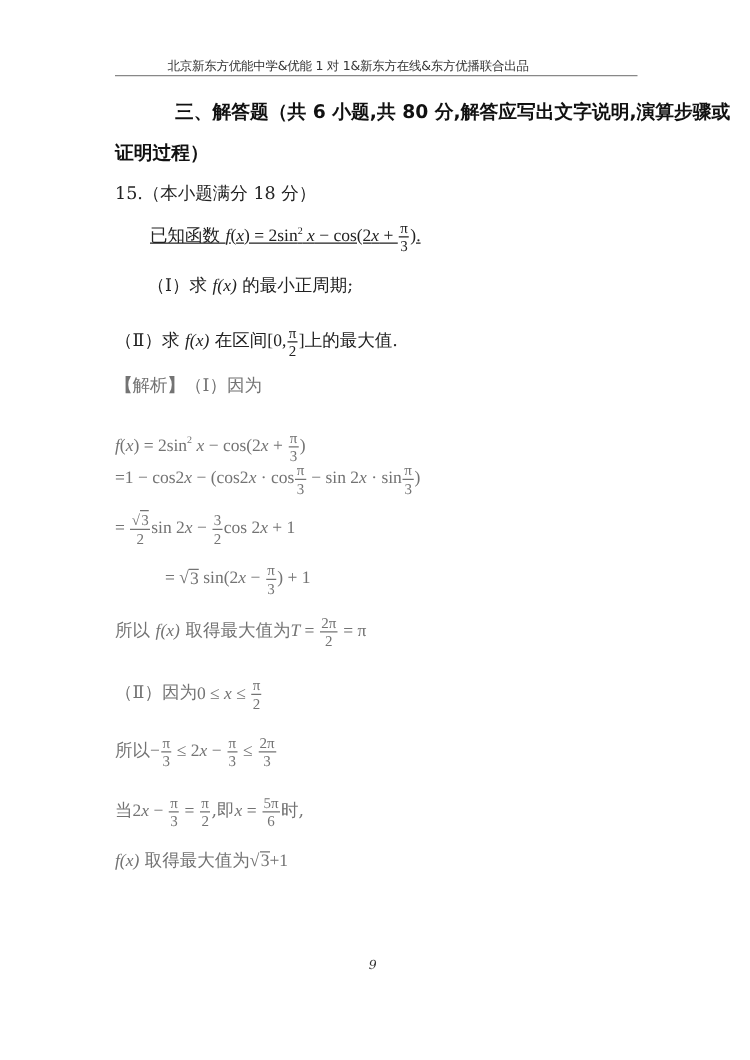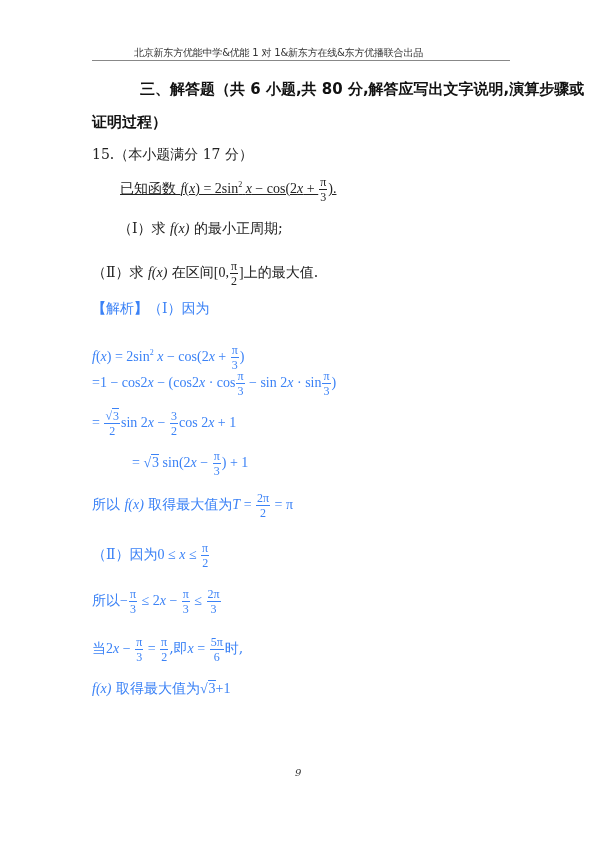--- a/index.html
+++ b/index.html
@@ -4,21 +4,21 @@
   <style>
     html, body { margin:0; padding:0; background:#fff; }
     body { width:600px; height:848px; position:relative; overflow:hidden;
            font-family:"DejaVu Serif","Liberation Serif",serif; color:#222; }
     .header { position:absolute; left:0; top:46px; width:557px; text-align:center;
               font-family:"DejaVu Sans","Liberation Sans",sans-serif; font-size:10px; color:#333; letter-spacing:-0.2px; }
     .hline { position:absolute; left:92px; top:60px; width:418px; height:1px; background:#888; }
     .abs { position:absolute; white-space:nowrap; }
     .sec { font-family:"DejaVu Sans","Liberation Sans",sans-serif; font-weight:bold; font-size:15px; color:#111; }
     .q { font-size:14px; color:#222; }
-    .red { color:#3b82f6; font-size:14px; }
+    .red { color:#737373; font-size:14px; }
     .m { font-family:"Liberation Serif","DejaVu Serif",serif; }
     .i { font-style:italic; }
     .frac { display:inline-block; vertical-align:middle; text-align:center; line-height:1; margin:0 1px; }
     .frac > span { display:block; font-size:12px; padding:0 1px; }
     .frac > span.num { border-bottom:1px solid currentColor; padding-bottom:1px; }
     .frac > span.den { padding-top:1px; }
     .sqrt { border-top:1px solid currentColor; padding-left:1px; }
     sup { font-size:8px; vertical-align:6px; }
     .page-num { position:absolute; left:295px; top:767px; font-size:10px; color:#333; font-style:italic; }
     .bracket { font-weight:bold; }
@@ -26,21 +26,21 @@
 </head>
 <body>
 
 <div class="header">北京新东方优能中学&amp;优能 1 对 1&amp;新东方在线&amp;东方优播联合出品</div>
 <div class="hline"></div>
 
 <div class="abs sec" style="left:92px; top:80px;margin-left:48px;">三、解答题（共 6 小题,共 80 分,解答应写出文字说明,演算步骤或</div>
 <div class="abs sec" style="left:92px; top:113px;">证明过程）</div>
 
 <div class="abs q" style="left:92px; top:146px;">
-  <span>15.</span><span>（本小题满分 17 分）</span>
+  <span>15.</span><span>（本小题满分 18 分）</span>
 </div>
 
 <div class="abs q" style="left:120px; top:176px;text-decoration:underline;">
   <span>已知函数</span>
   <span class="m"><span class="i">f</span>(<span class="i">x</span>) = 2sin<sup>2</sup> <span class="i">x</span> − cos(2<span class="i">x</span> + <span class="frac"><span class="num">π</span><span class="den">3</span></span>).</span>
 </div>
 
 <div class="abs q" style="left:101px; top:220px;margin-left:17px;">
   <span>（Ⅰ）</span><span>求</span>
   <span class="m i">f(x)</span>

